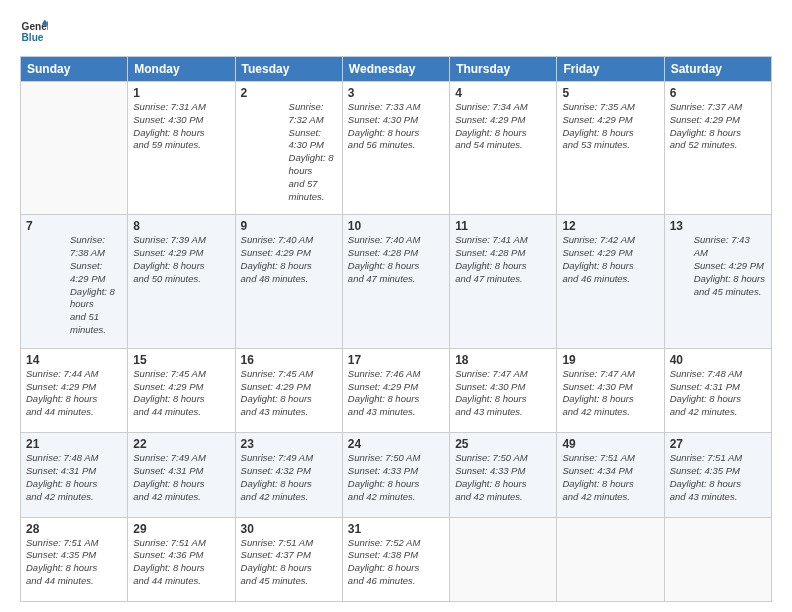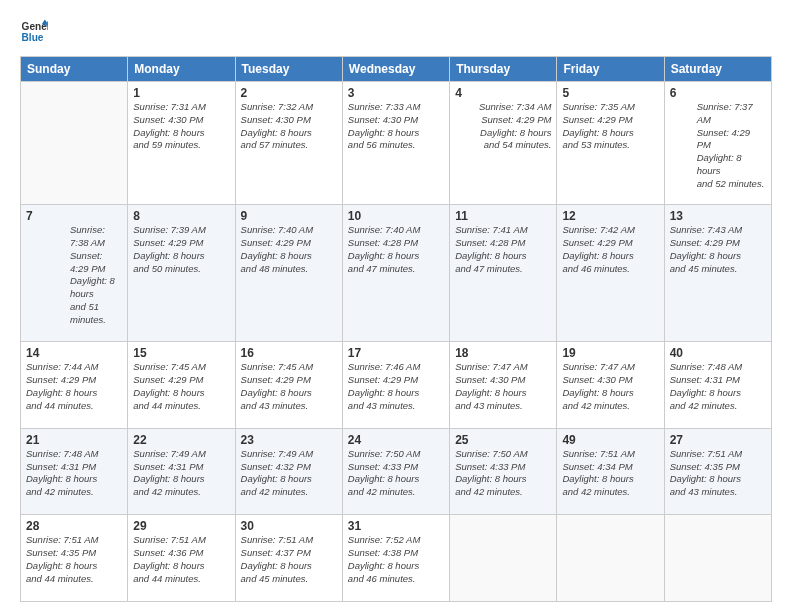--- a/index.html
+++ b/index.html
@@ -123,49 +123,49 @@
           <td class="empty-cell"></td>
           <td>
             <span class="day-num">1</span>
             <div class="day-info" style="white-space: pre-line;">Sunrise: 7:31 AM
 Sunset: 4:30 PM
 Daylight: 8 hours
 and 59 minutes.</div>
           </td>
           <td>
             <span class="day-num">2</span>
-            <div class="day-info" style="white-space: pre-line;">Sunrise: 7:32 AM
+            <div class="day-info" style="white-space: pre-line; margin-left: 48px;">Sunrise: 7:32 AM
 Sunset: 4:30 PM
 Daylight: 8 hours
 and 57 minutes.</div>
           </td>
           <td>
             <span class="day-num">3</span>
             <div class="day-info" style="white-space: pre-line;">Sunrise: 7:33 AM
 Sunset: 4:30 PM
 Daylight: 8 hours
 and 56 minutes.</div>
           </td>
           <td>
             <span class="day-num">4</span>
-            <div class="day-info" style="white-space: pre-line; text-align: right;">Sunrise: 7:34 AM
+            <div class="day-info" style="white-space: pre-line;">Sunrise: 7:34 AM
 Sunset: 4:29 PM
 Daylight: 8 hours
 and 54 minutes.</div>
           </td>
           <td>
             <span class="day-num">5</span>
             <div class="day-info" style="white-space: pre-line;">Sunrise: 7:35 AM
 Sunset: 4:29 PM
 Daylight: 8 hours
 and 53 minutes.</div>
           </td>
           <td>
             <span class="day-num">6</span>
-            <div class="day-info" style="white-space: pre-line; margin-left: 27px;">Sunrise: 7:37 AM
+            <div class="day-info" style="white-space: pre-line;">Sunrise: 7:37 AM
 Sunset: 4:29 PM
 Daylight: 8 hours
 and 52 minutes.</div>
           </td>
         </tr>
         <tr>
           <td>
             <span class="day-num">7</span>
             <div class="day-info" style="white-space: pre-line; margin-left: 44px;">Sunrise: 7:38 AM
 Sunset: 4:29 PM
@@ -202,21 +202,21 @@
           </td>
           <td>
             <span class="day-num">12</span>
             <div class="day-info" style="white-space: pre-line;">Sunrise: 7:42 AM
 Sunset: 4:29 PM
 Daylight: 8 hours
 and 46 minutes.</div>
           </td>
           <td>
             <span class="day-num">13</span>
-            <div class="day-info" style="white-space: pre-line;">Sunrise: 7:43 AM
+            <div class="day-info" style="white-space: pre-line; margin-left: 24px;">Sunrise: 7:43 AM
 Sunset: 4:29 PM
 Daylight: 8 hours
 and 45 minutes.</div>
           </td>
         </tr>
         <tr>
           <td>
             <span class="day-num">14</span>
             <div class="day-info" style="white-space: pre-line;">Sunrise: 7:44 AM
 Sunset: 4:29 PM

